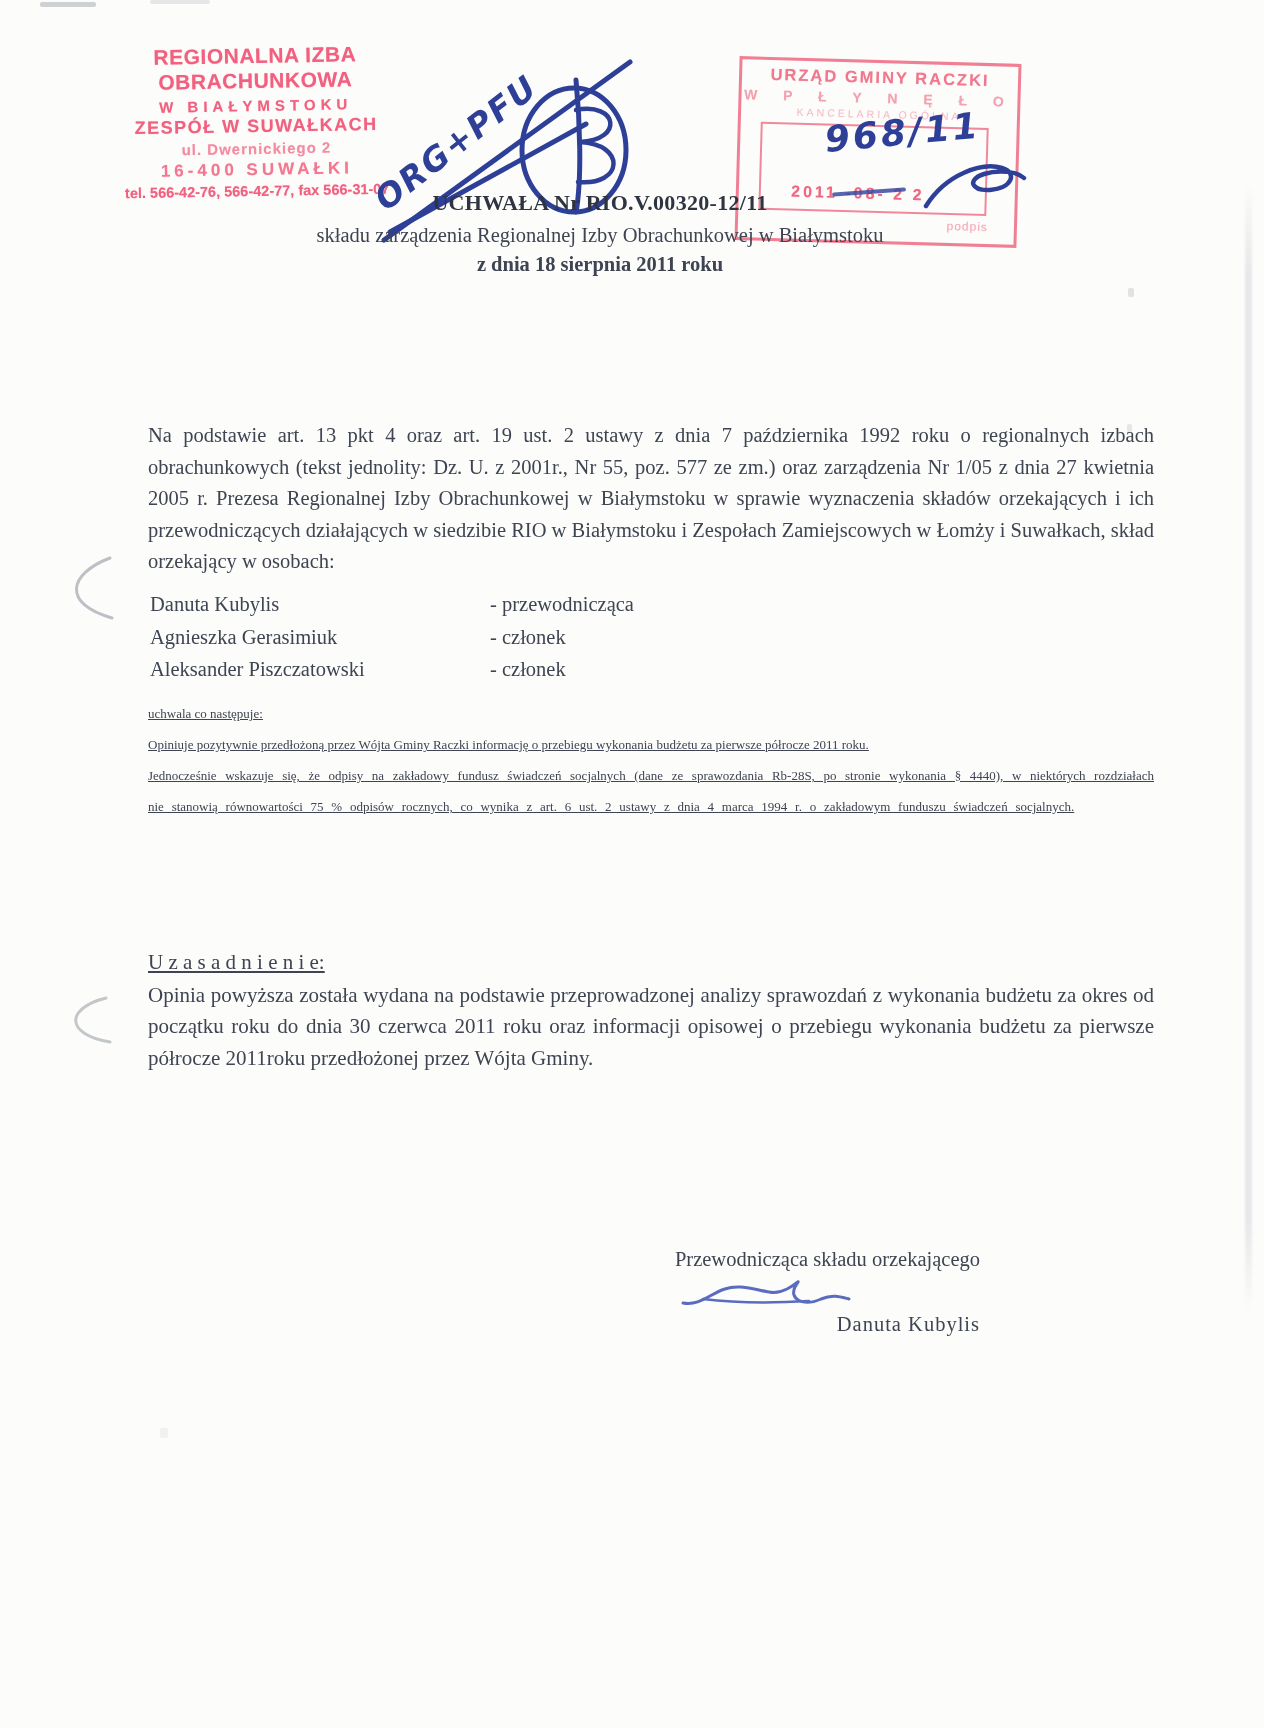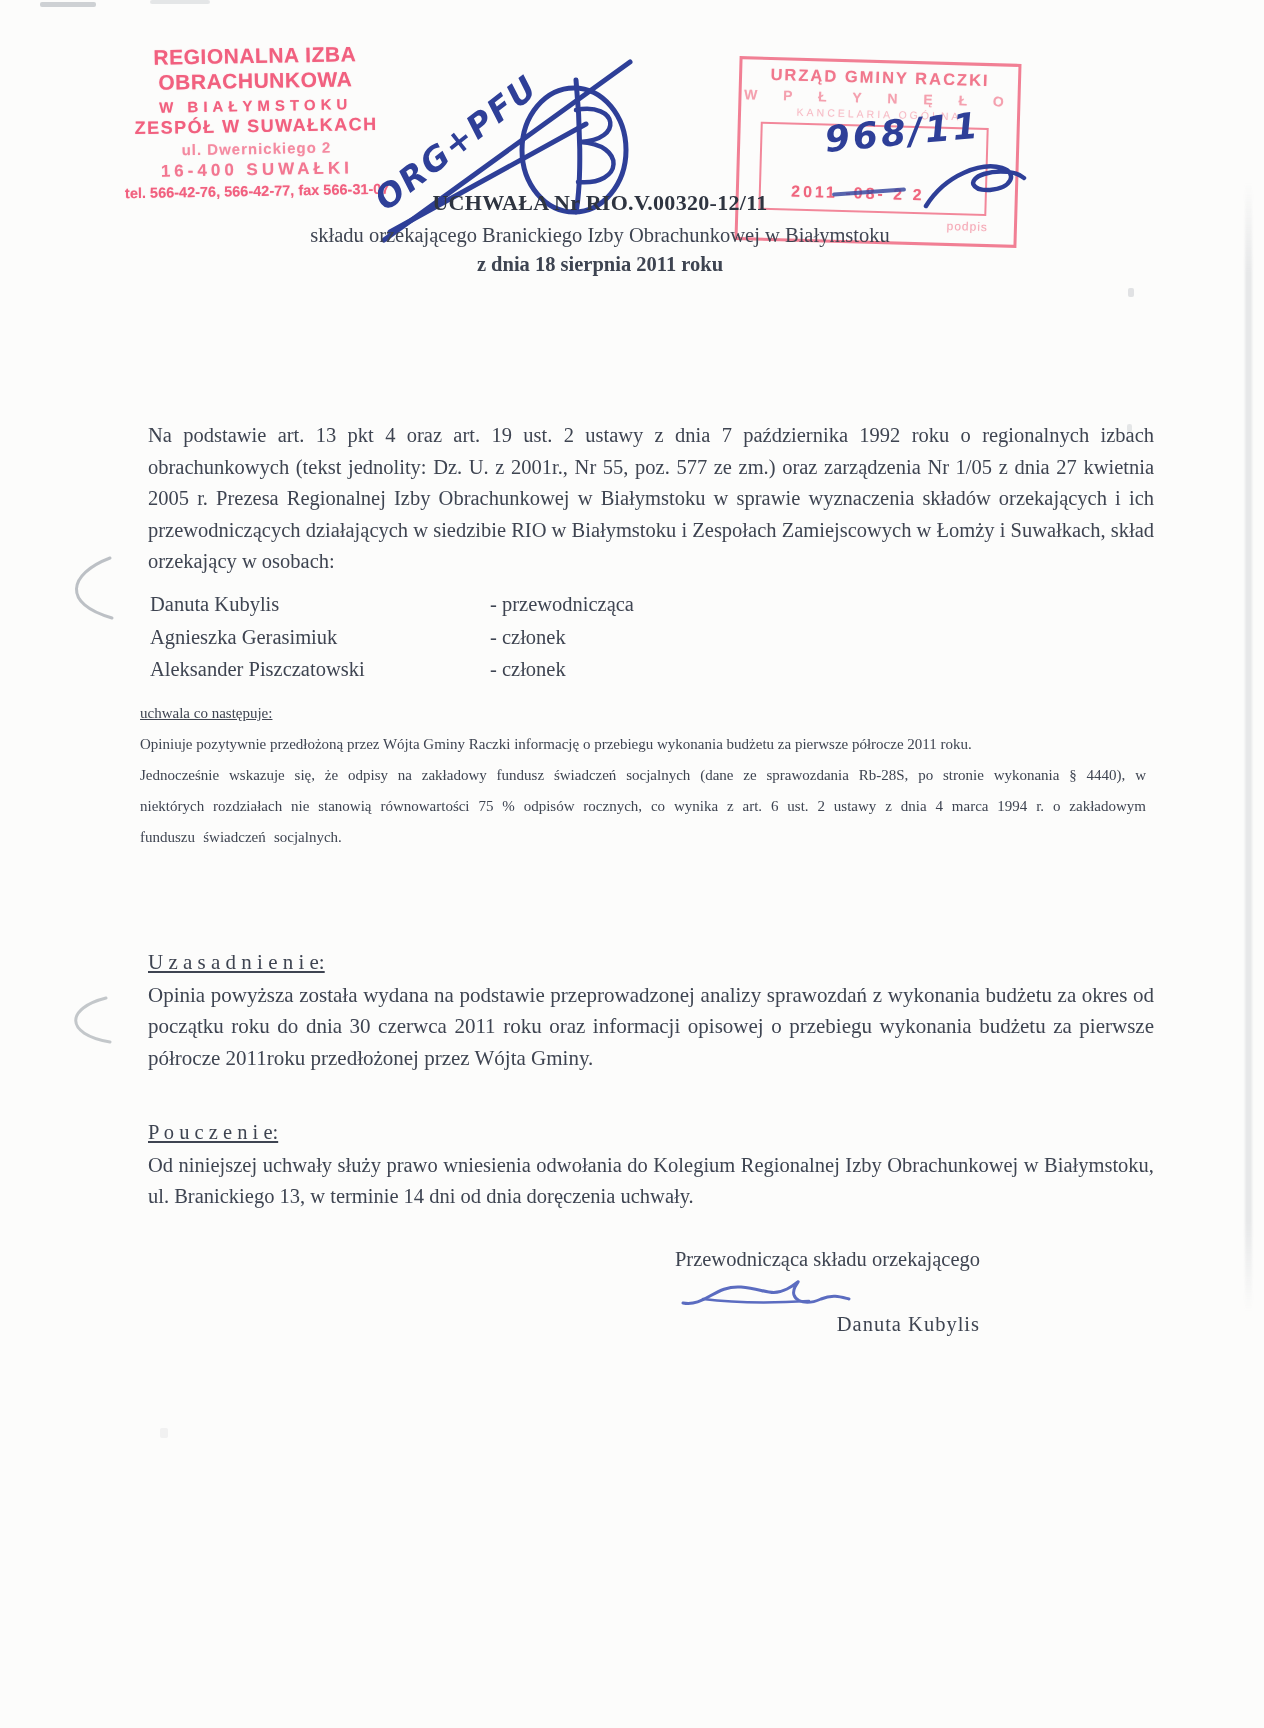--- a/index.html
+++ b/index.html
@@ -78,22 +78,22 @@
     font-size:20.5px;line-height:31px;text-align:justify;
   }
   .legal{
     position:absolute;left:148px;top:420px;width:1006px;
     font-size:20.5px;line-height:31.5px;text-align:justify;
   }
   .members{position:absolute;left:150px;top:588px;font-size:20.5px;line-height:32.5px;}
   .member-row{display:flex;}
   .m-name{width:340px;}
   .resolution{
-    position:absolute;left:140px;top:698px;width:1006px;
-    font-size:15px;line-height:31px;
+    position:absolute;left:148px;top:698px;width:1006px;
+    font-size:13px;line-height:31px;text-decoration:underline;
   }
   .underlined{text-decoration:underline;}
   .just{text-align:justify;}
   .wide-words{word-spacing:4.5px;}
   .justification{
     position:absolute;left:148px;top:947px;width:1006px;
     font-size:21px;line-height:31.5px;
   }
   .justification .body, .advisory .body{text-align:justify;margin-top:1px;}
   .advisory{
@@ -150,21 +150,21 @@
   </div>
 
   <svg class="podpis-scribble" viewBox="0 0 110 60">
     <path d="M 6 48 C 26 16 62 4 82 10 C 98 15 92 30 70 32 C 52 33 46 22 64 16 C 80 11 98 14 104 20" stroke="#2e3f98" stroke-width="4.5" fill="none" stroke-linecap="round"></path>
   </svg>
 
   <div class="title-dash"></div>
 
   <div class="title-block">
     <div class="t1">UCHWAŁA Nr RIO.V.00320-12/11</div>
-    <div class="t2">składu orzekającego Branickiego Izby Obrachunkowej w Białymstoku</div>
+    <div class="t2">składu zarządzenia Regionalnej Izby Obrachunkowej w Białymstoku</div>
     <div class="t3">z dnia 18 sierpnia 2011 roku</div>
   </div>
 
 
   <div class="legal">Na podstawie art. 13 pkt 4 oraz art. 19 ust. 2 ustawy z dnia 7 października 1992 roku o regionalnych izbach obrachunkowych (tekst jednolity: Dz. U. z 2001r., Nr 55, poz. 577 ze zm.) oraz zarządzenia Nr 1/05 z dnia 27 kwietnia 2005 r. Prezesa Regionalnej Izby Obrachunkowej w Białymstoku w sprawie wyznaczenia składów orzekających i ich przewodniczących działających w siedzibie RIO w Białymstoku i Zespołach Zamiejscowych w Łomży i Suwałkach, skład orzekający w osobach:</div>
 
   <div class="members">
     <div class="member-row">
       <span class="m-name">Danuta Kubylis</span>
       <span class="m-role">- przewodnicząca</span>
@@ -183,24 +183,20 @@
     <div class="underlined">uchwala co następuje:</div>
     <div class="just">Opiniuje pozytywnie przedłożoną przez Wójta Gminy Raczki informację o przebiegu wykonania budżetu za pierwsze półrocze 2011 roku.</div>
     <div class="just wide-words">Jednocześnie wskazuje się, że odpisy na zakładowy fundusz świadczeń socjalnych (dane ze sprawozdania Rb-28S, po stronie wykonania § 4440), w niektórych rozdziałach nie stanowią równowartości 75 % odpisów rocznych, co wynika z art. 6 ust. 2 ustawy z dnia 4 marca 1994 r. o zakładowym funduszu świadczeń socjalnych.</div>
   </div>
 
   <div class="justification">
     <div class="underlined">U z a s a d n i e n i e:</div>
     <div class="body">Opinia powyższa została wydana na podstawie przeprowadzonej analizy sprawozdań z wykonania budżetu za okres od początku roku do dnia 30 czerwca 2011 roku oraz informacji opisowej o przebiegu wykonania budżetu za pierwsze półrocze 2011roku przedłożonej przez  Wójta Gminy.</div>
   </div>
 
-  <div class="advisory">
-    <div class="underlined">P o u c z e n i e:</div>
-    <div class="body">Od niniejszej uchwały służy prawo wniesienia odwołania do Kolegium Regionalnej Izby Obrachunkowej w Białymstoku, ul. Branickiego 13,  w terminie 14 dni od dnia doręczenia uchwały.</div>
-  </div>
 
   <div class="sig-block">
     <div>Przewodnicząca składu orzekającego</div>
     <svg class="sig-scribble" width="190" height="40" viewBox="0 0 190 40">
       <path d="M 8 30 C 30 34 40 12 66 14 C 90 16 96 24 112 16 C 124 10 126 4 120 14 C 114 26 128 34 146 26 C 158 21 166 24 174 26" stroke="#5b6cc0" stroke-width="3" fill="none" stroke-linecap="round"></path>
       <path d="M 28 26 C 60 30 100 30 134 28" stroke="#5b6cc0" stroke-width="2.5" fill="none" stroke-linecap="round"></path>
     </svg>
     <div class="sig-name">Danuta  Kubylis</div>
   </div>
 

